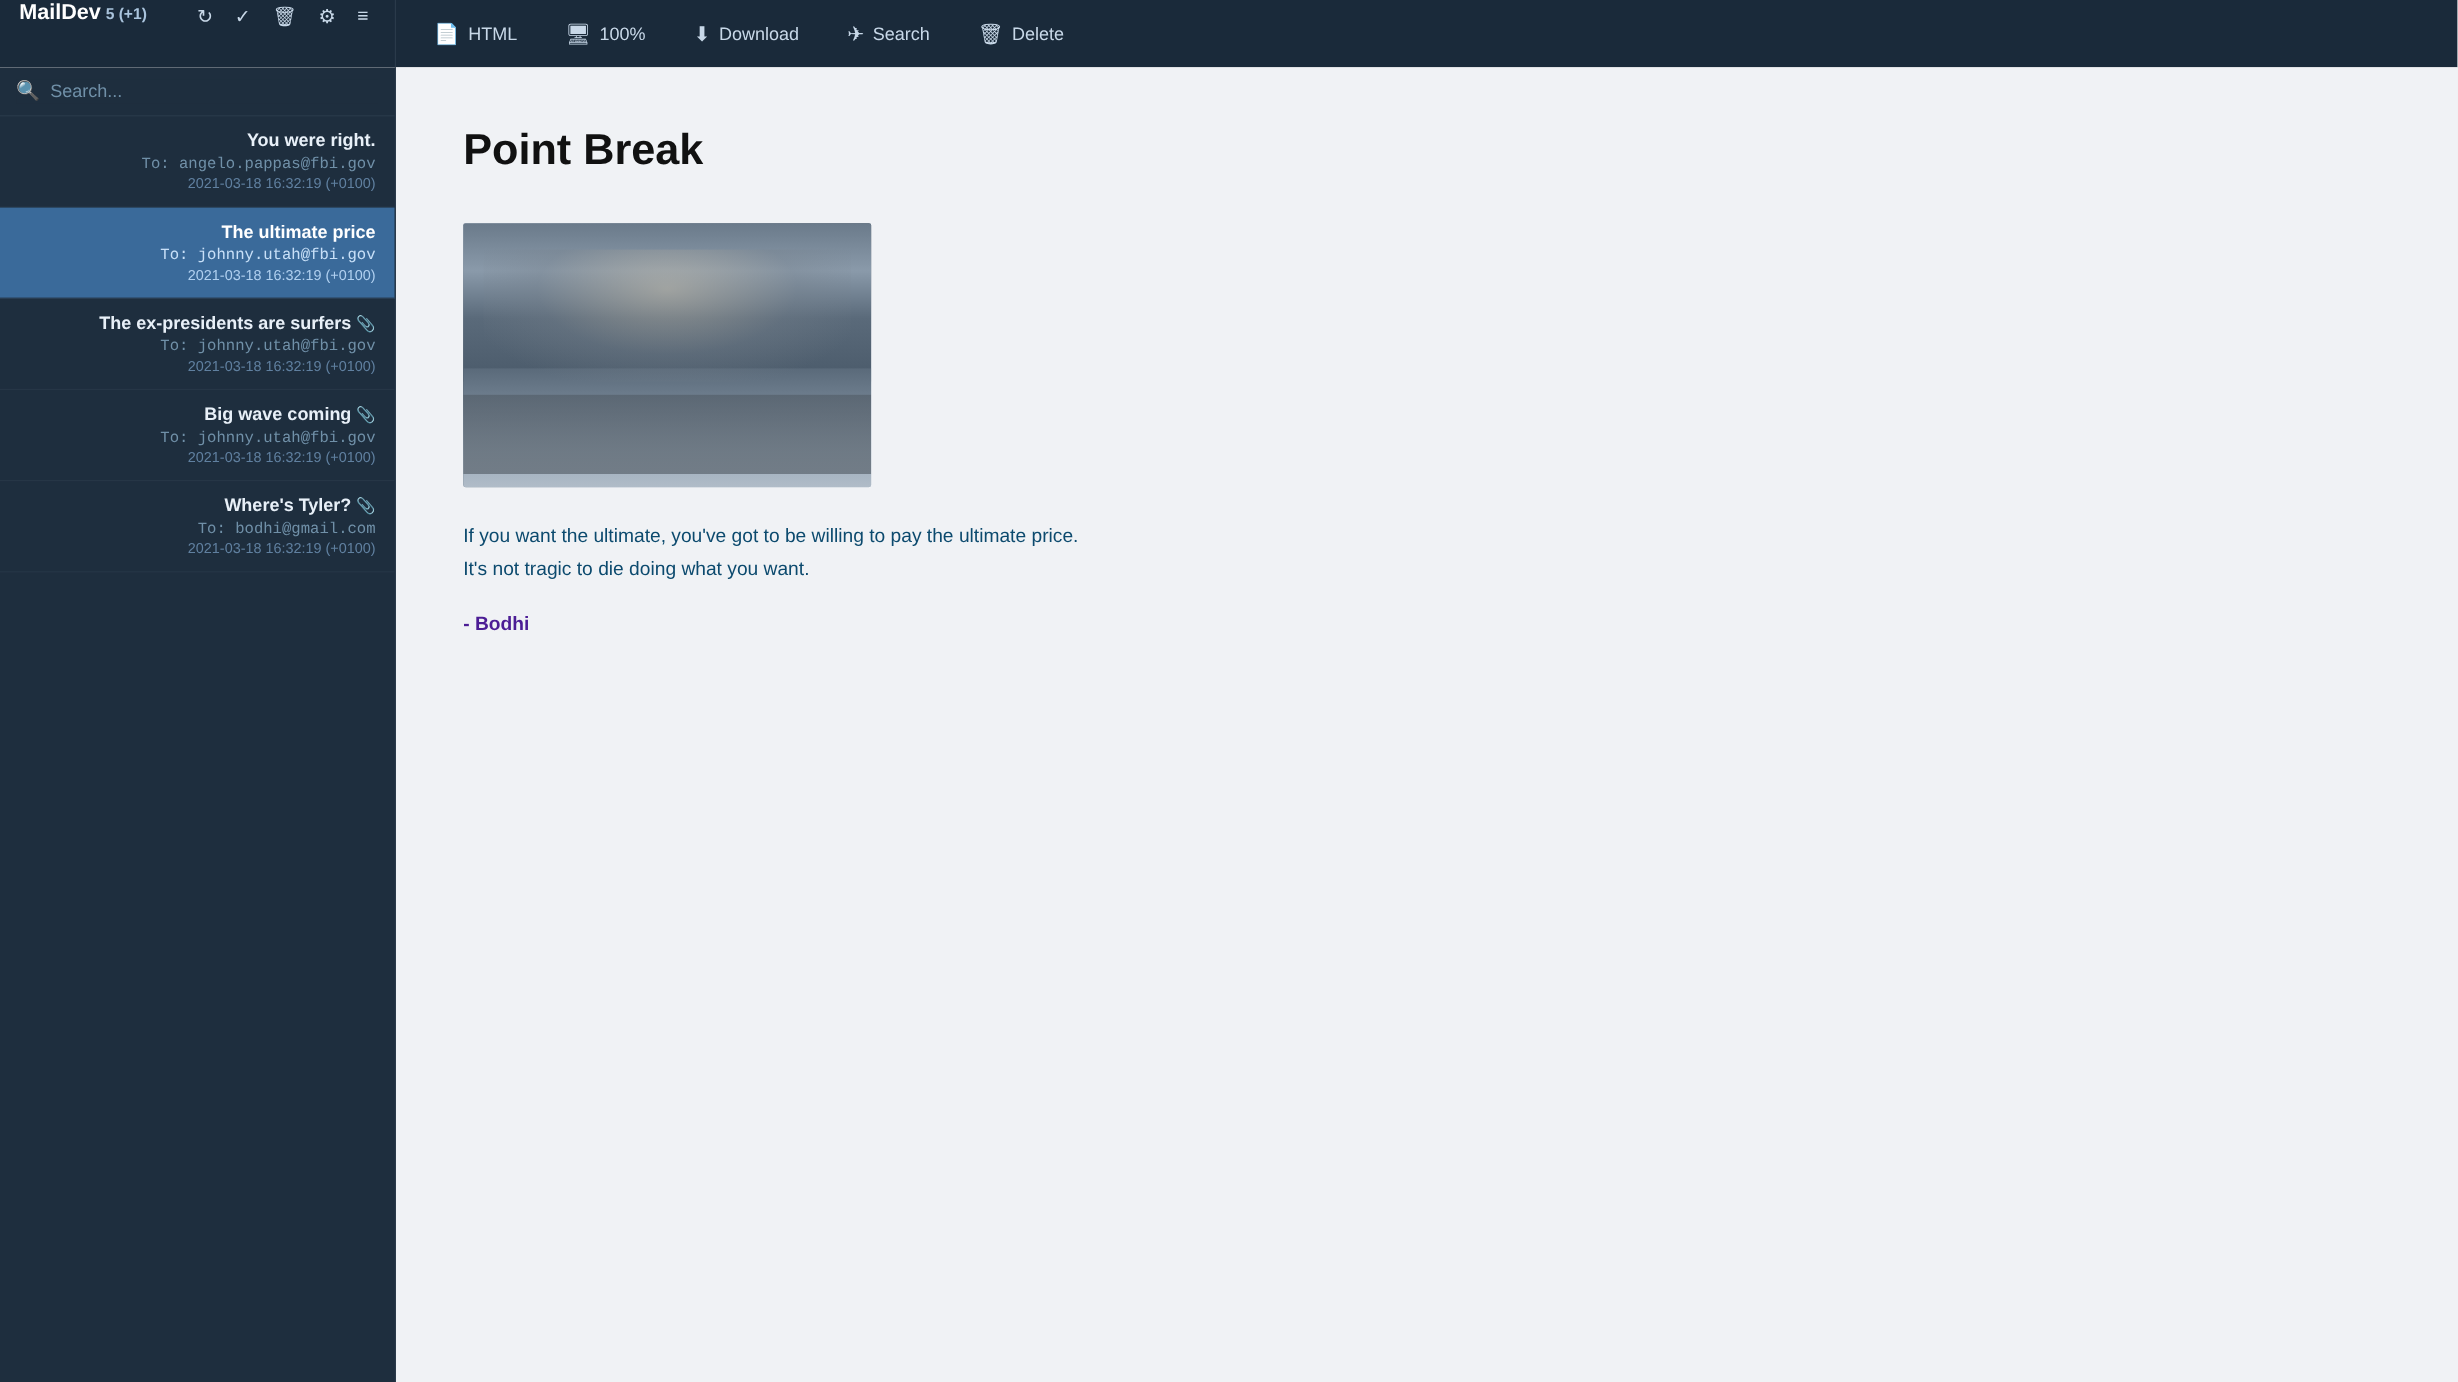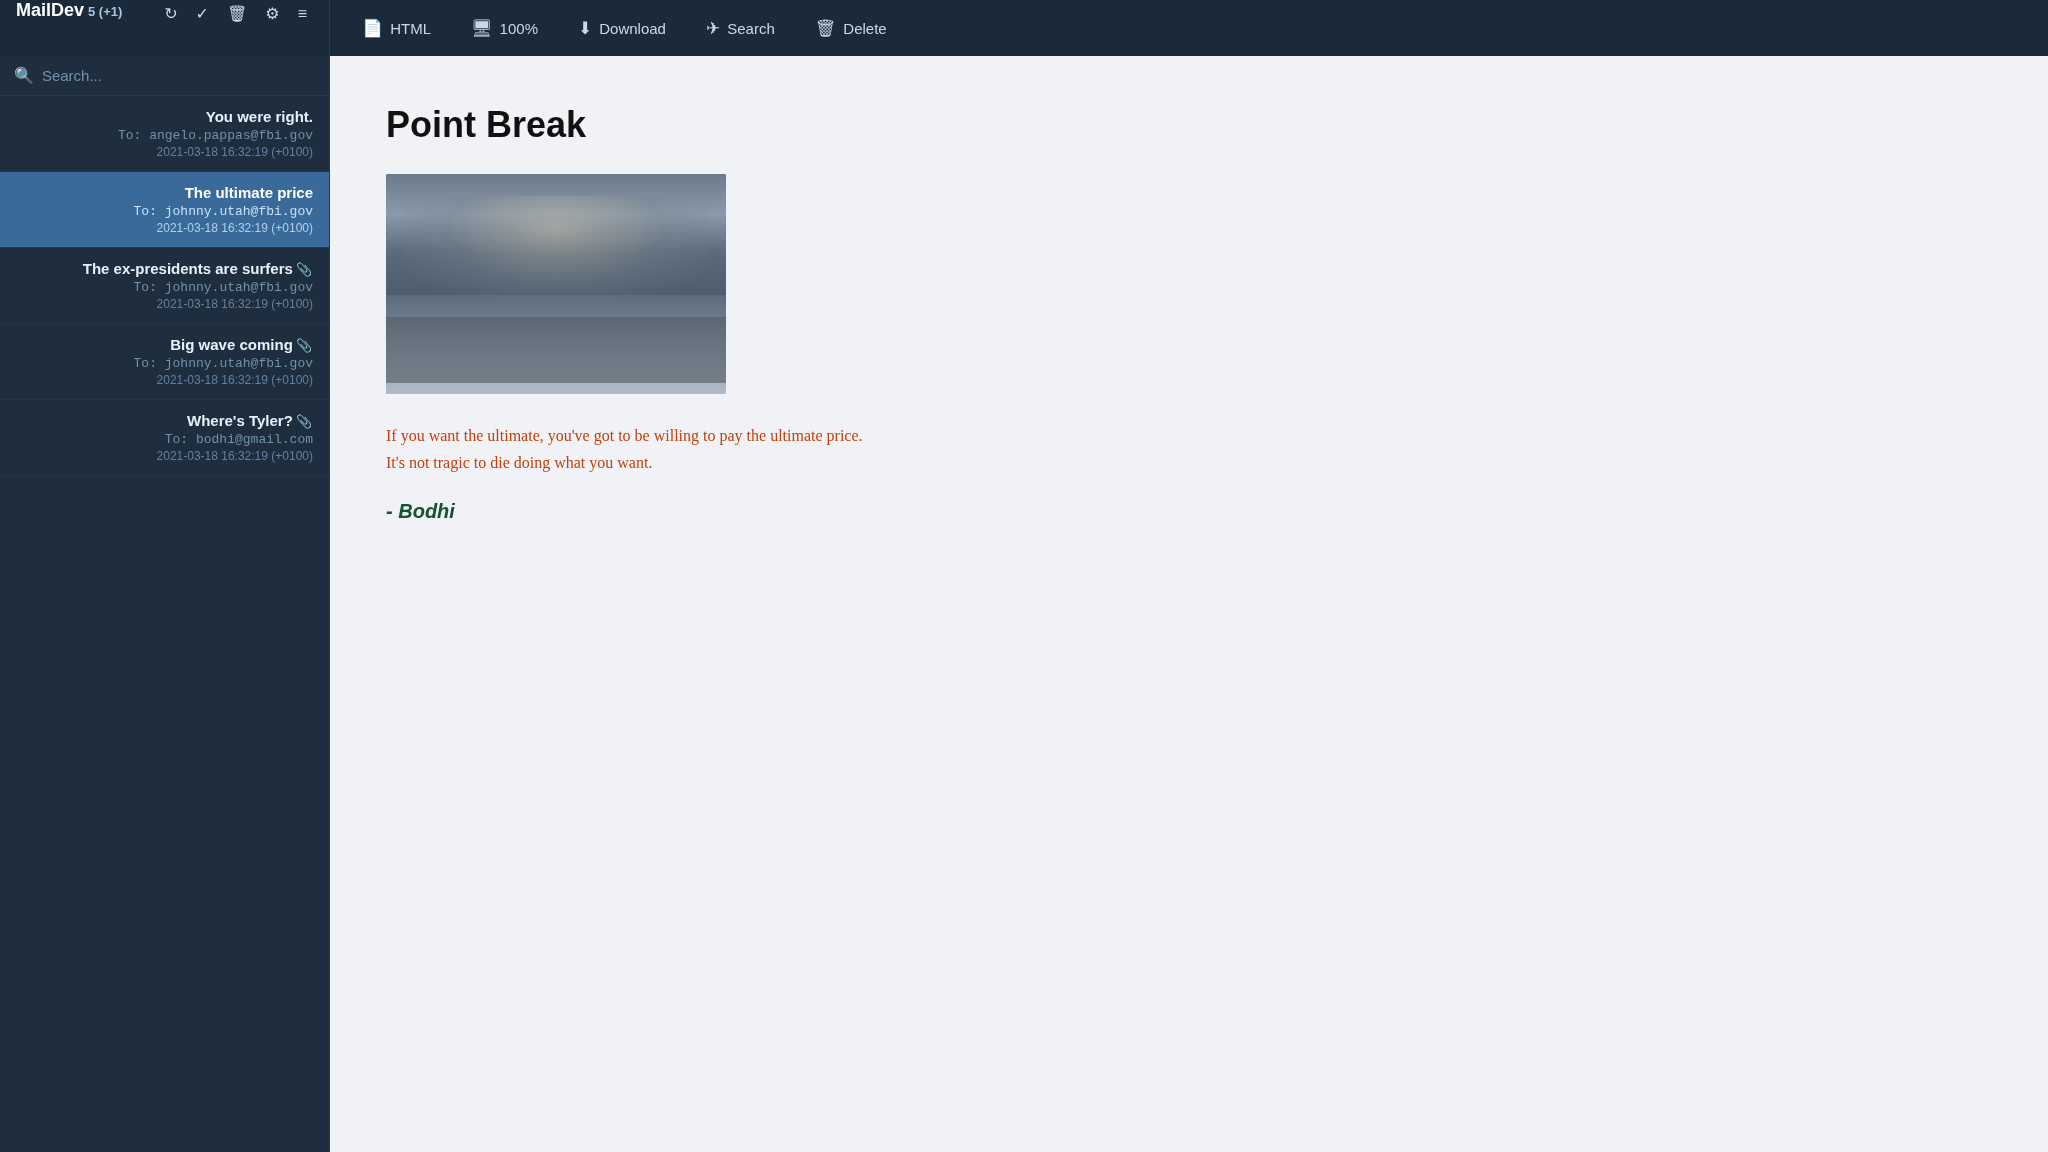--- a/index.html
+++ b/index.html
@@ -149,21 +149,21 @@
     #email-preview {
       flex: 1;
       background: #f0f2f5;
       overflow-y: auto;
       padding: 48px 56px;
     }
     #email-subject-title {
       font-size: 36px;
       font-weight: bold;
       color: #111;
-      margin-bottom: 28px;
+      margin-bottom: 40px;
     }
     #email-image {
       width: 340px;
       height: 220px;
       background: linear-gradient(160deg, #8a9aaa 0%, #5a6a7a 20%, #3a4a5a 40%, #6a7a8a 60%, #9aaabb 80%, #b0c0cc 100%);
       border-radius: 2px;
       margin-bottom: 28px;
       position: relative;
       overflow: hidden;
     }
@@ -195,30 +195,28 @@
       position: absolute;
       bottom: 5%;
       left: 0; right: 0;
       height: 30%;
       background: linear-gradient(180deg, rgba(80,90,100,0.6) 0%, rgba(100,110,120,0.8) 100%);
       z-index: 1;
     }
     #email-body {
       font-size: 16px;
       line-height: 1.7;
-      color: #c2410c;
+      color: #0c4a6e;
       margin-bottom: 24px;
       max-width: 720px;
-      font-family: Liberation Serif, serif;
     }
     #email-signature {
-      font-size: 20px;
+      font-size: 16px;
       font-weight: bold;
-      color: #14532d;
-      font-style: italic;
+      color: #4c1d95;
     }
   </style>
 </head>
 <body>
 
 <div id="topbar">
   <div id="sidebar-header">
     <span id="app-title">
       <span>MailDev</span><span id="app-badge">5 (+1)</span>
     </span>

